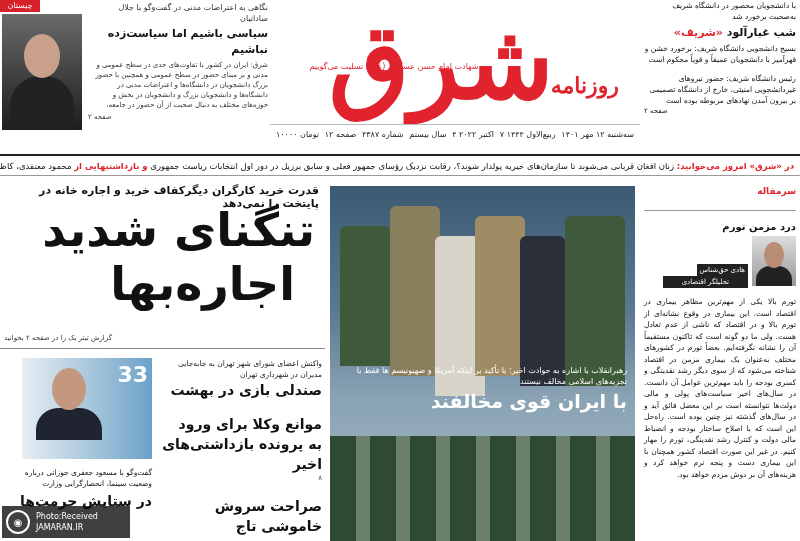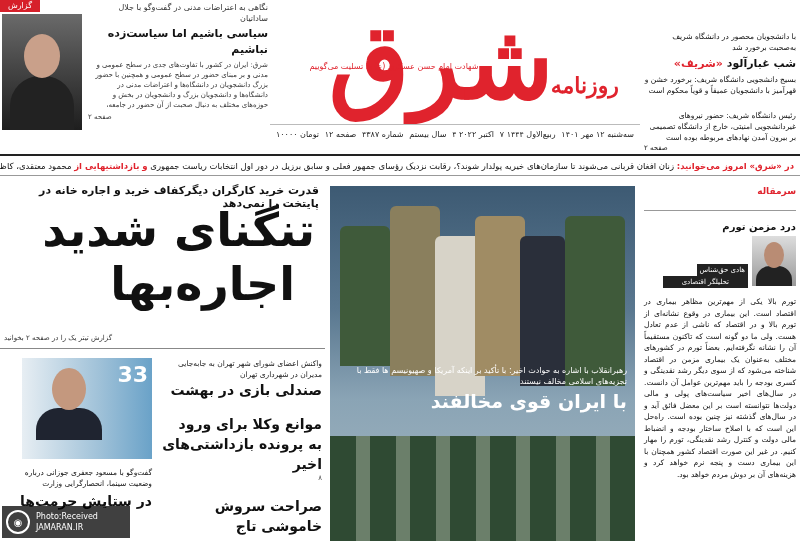--- a/index.html
+++ b/index.html
@@ -21,21 +21,21 @@
   .left-text .page-ref { font-size: 7px; color: #333; text-align: left; margin-top: 2px; }
 
   .logo-area { position: absolute; left: 270px; top: 0; width: 370px; height: 120px; }
   .logo { position: absolute; left: 24px; top: 0; width: 330px; height: 118px; margin-top: 12px; }
   .logo-main { position: absolute; right: 70px; top: -10px; font-family: "DejaVu Serif", serif; font-size: 104px; font-weight: bold; color: #e0232d; line-height: 120px; letter-spacing: -4px; direction: rtl; }
   .logo-sub { position: absolute; right: 5px; top: 60px; font-family: "DejaVu Serif", serif; font-size: 22px; font-weight: bold; color: #e0232d; direction: rtl; }
   .logo-slogan { position: absolute; left: 0; top: 50px; width: 200px; font-size: 8px; color: #e0232d; direction: rtl; text-align: center; }
 
   .dateline { position: absolute; left: 270px; top: 124px; width: 370px; height: 20px; font-size: 8px; line-height: 20px; color: #222; display: flex; flex-direction: row-reverse; justify-content: space-between; padding: 0 6px; border-top: 1px solid #bbb; }
 
-  .right-col { position: absolute; right: 0; top: 16px; width: 160px; height: 150px; font-size: 7.5px; line-height: 11px; padding: 15px 4px; }
+  .right-col { position: absolute; right: 0; top: 0; width: 160px; height: 150px; font-size: 7.5px; line-height: 11px; padding: 0 4px; }
   .right-col .kicker { font-size: 7.5px; }
   .right-col .title { font-size: 11px; font-weight: bold; margin: 3px 0; line-height: 15px; }
   .right-col .title .q { color: #e0232d; }
   .right-col p { font-size: 7.5px; line-height: 11px; }
   .right-col .page-ref { text-align: left; font-size: 7px; }
 
   
   .ticker { position: absolute; left: 0; top: 154px; width: 800px; height: 22px; border-top: 2px solid #222; border-bottom: 1px solid #999; font-size: 8.5px; line-height: 20px; padding: 0 6px; white-space: nowrap; overflow: hidden; }
   .ticker .red { color: #e0232d; font-weight: bold; }
 
@@ -83,21 +83,21 @@
   .rc .author .photo .s { position:absolute; left: 4px; top: 30px; width: 36px; height: 20px; border-radius: 14px 14px 0 0; background:#222; }
   .rc .author .name { position: absolute; right: 48px; top: 28px; font-size: 7px; line-height: 10px; background: #222; color: #fff; padding: 1px 3px; }
   .rc .author .role { position: absolute; right: 48px; top: 40px; font-size: 7px; line-height: 10px; background: #222; color: #fff; padding: 1px 19px; }
   .rc .text { font-size: 7.5px; line-height: 11.5px; text-align: justify; }
 </style>
 </head>
 <body>
 
 <div class="masthead">
   <div class="left-col">
-    <div class="corner-badge">گزارش</div>
+    <div class="corner-badge">چیستان</div>
     <div class="left-photo">
       <div class="body"></div>
       <div class="head"></div>
     </div>
     <div class="left-text rtl">
       <div class="kicker">نگاهی به اعتراضات مدنی در گفت‌وگو با جلال ساداتیان</div>
       <div class="title">سیاسی باشیم اما سیاست‌زده نباشیم</div>
       <div class="body">شرق: ایران در کشور با تفاوت‌های جدی در سطح عمومی و مدنی و بر مبنای حضور در سطح عمومی و همچنین با حضور بزرگ دانشجویان در دانشگاه‌ها و اعتراضات مدنی در دانشگاه‌ها و دانشجویان بزرگ و دانشجویان در بخش و حوزه‌های مختلف به دنبال صحبت از آن حضور در جامعه،</div>
       <div class="page-ref">صفحه ۲</div>
     </div>
@@ -120,21 +120,21 @@
     <span>۱۰۰۰۰ تومان</span>
   </div>
 
   <div class="right-col rtl">
     <div class="kicker">با دانشجویان محصور در دانشگاه شریف به‌صحبت برخورد شد</div>
     <div class="title">
       <span>شب غبارآلود</span>
       <span class="q">«شریف»</span>
     </div>
     <p>بسیج دانشجویی دانشگاه شریف: برخورد خشن و قهرآمیز با دانشجویان عمیقاً و قویاً محکوم است</p>
-    <p style="margin-top:14px">رئیس دانشگاه شریف: حضور نیروهای غیردانشجویی امنیتی، خارج از دانشگاه تصمیمی بر بیرون آمدن نهادهای مربوطه بوده است</p>
+    <p style="margin-top:8px">رئیس دانشگاه شریف: حضور نیروهای غیردانشجویی امنیتی، خارج از دانشگاه تصمیمی بر بیرون آمدن نهادهای مربوطه بوده است</p>
     <div class="page-ref">صفحه ۲</div>
   </div>
 </div>
 
 <div class="ticker rtl">
   <span class="red">در «شرق» امروز می‌خوانید:</span>
   <span>زنان افغان قربانی می‌شوند تا سازمان‌های خیریه پولدار شوند؟، رقابت نزدیک رؤسای جمهور فعلی و سابق برزیل در دور اول انتخابات ریاست جمهوری</span>
   <span class="red">و بازداشتیهایی از</span>
   <span>محمود معتقدی، کاظم باستانی</span>
 </div>

